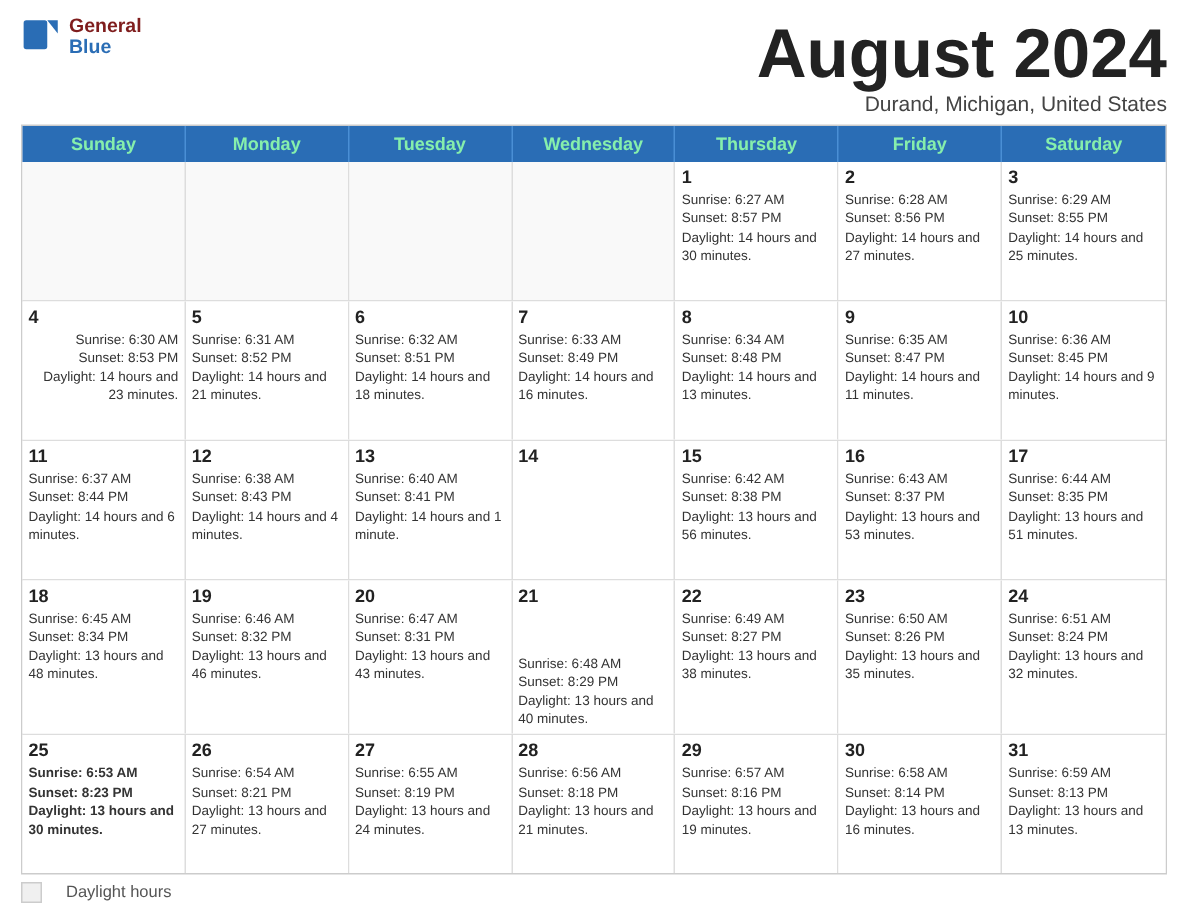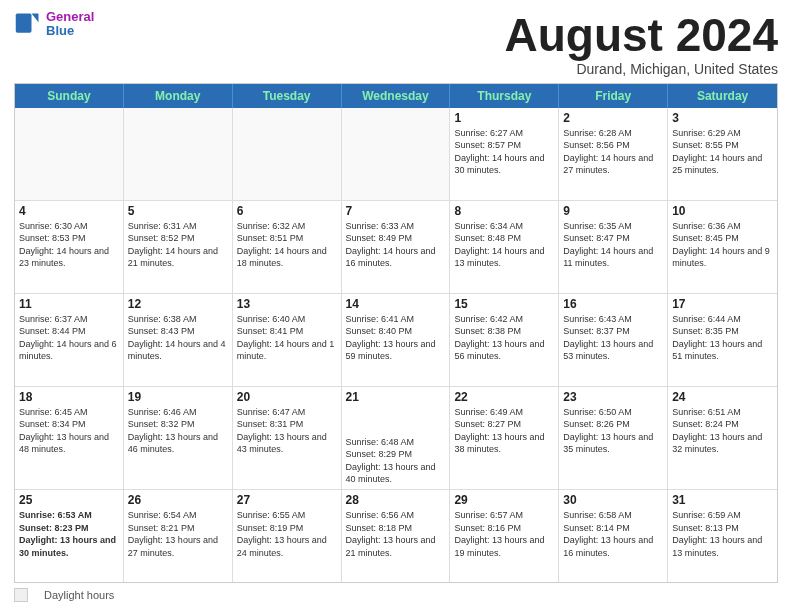--- a/index.html
+++ b/index.html
@@ -29,21 +29,21 @@
       gap: 4px;
     }
     .logo-text {
       display: flex;
       flex-direction: column;
       line-height: 1.1;
     }
     .logo-general {
       font-size: 13px;
       font-weight: bold;
-      color: #a21caf;
+      color: #7f1d1d;
     }
     .logo-blue {
       font-size: 13px;
       font-weight: bold;
       color: #2a6db5;
     }
     .logo-icon {
       width: 28px;
       height: 28px;
     }
@@ -184,21 +184,21 @@
           <div class="cal-cell">
             <span class="day-number">3</span>
             <div class="cell-text" style="white-space: pre-line;">Sunrise: 6:29 AM
 Sunset: 8:55 PM
 Daylight: 14 hours and 25 minutes.</div>
           </div>
         </div>
         <div class="cal-week">
           <div class="cal-cell">
             <span class="day-number">4</span>
-            <div class="cell-text" style="white-space: pre-line;">Sunrise: 6:30 AM
+            <div class="cell-text" style="white-space: pre-line; text-align: right;">Sunrise: 6:30 AM
 Sunset: 8:53 PM
 Daylight: 14 hours and 23 minutes.</div>
           </div>
           <div class="cal-cell">
             <span class="day-number">5</span>
             <div class="cell-text" style="white-space: pre-line;">Sunrise: 6:31 AM
 Sunset: 8:52 PM
 Daylight: 14 hours and 21 minutes.</div>
           </div>
           <div class="cal-cell">
@@ -246,23 +246,20 @@
 Daylight: 14 hours and 4 minutes.</div>
           </div>
           <div class="cal-cell">
             <span class="day-number">13</span>
             <div class="cell-text" style="white-space: pre-line;">Sunrise: 6:40 AM
 Sunset: 8:41 PM
 Daylight: 14 hours and 1 minute.</div>
           </div>
           <div class="cal-cell">
             <span class="day-number">14</span>
-            <div class="cell-text" style="white-space: pre-line;">Sunrise: 6:41 AM
-Sunset: 8:40 PM
-Daylight: 13 hours and 59 minutes.</div>
           </div>
           <div class="cal-cell">
             <span class="day-number">15</span>
             <div class="cell-text" style="white-space: pre-line;">Sunrise: 6:42 AM
 Sunset: 8:38 PM
 Daylight: 13 hours and 56 minutes.</div>
           </div>
           <div class="cal-cell">
             <span class="day-number">16</span>
             <div class="cell-text" style="white-space: pre-line;">Sunrise: 6:43 AM

